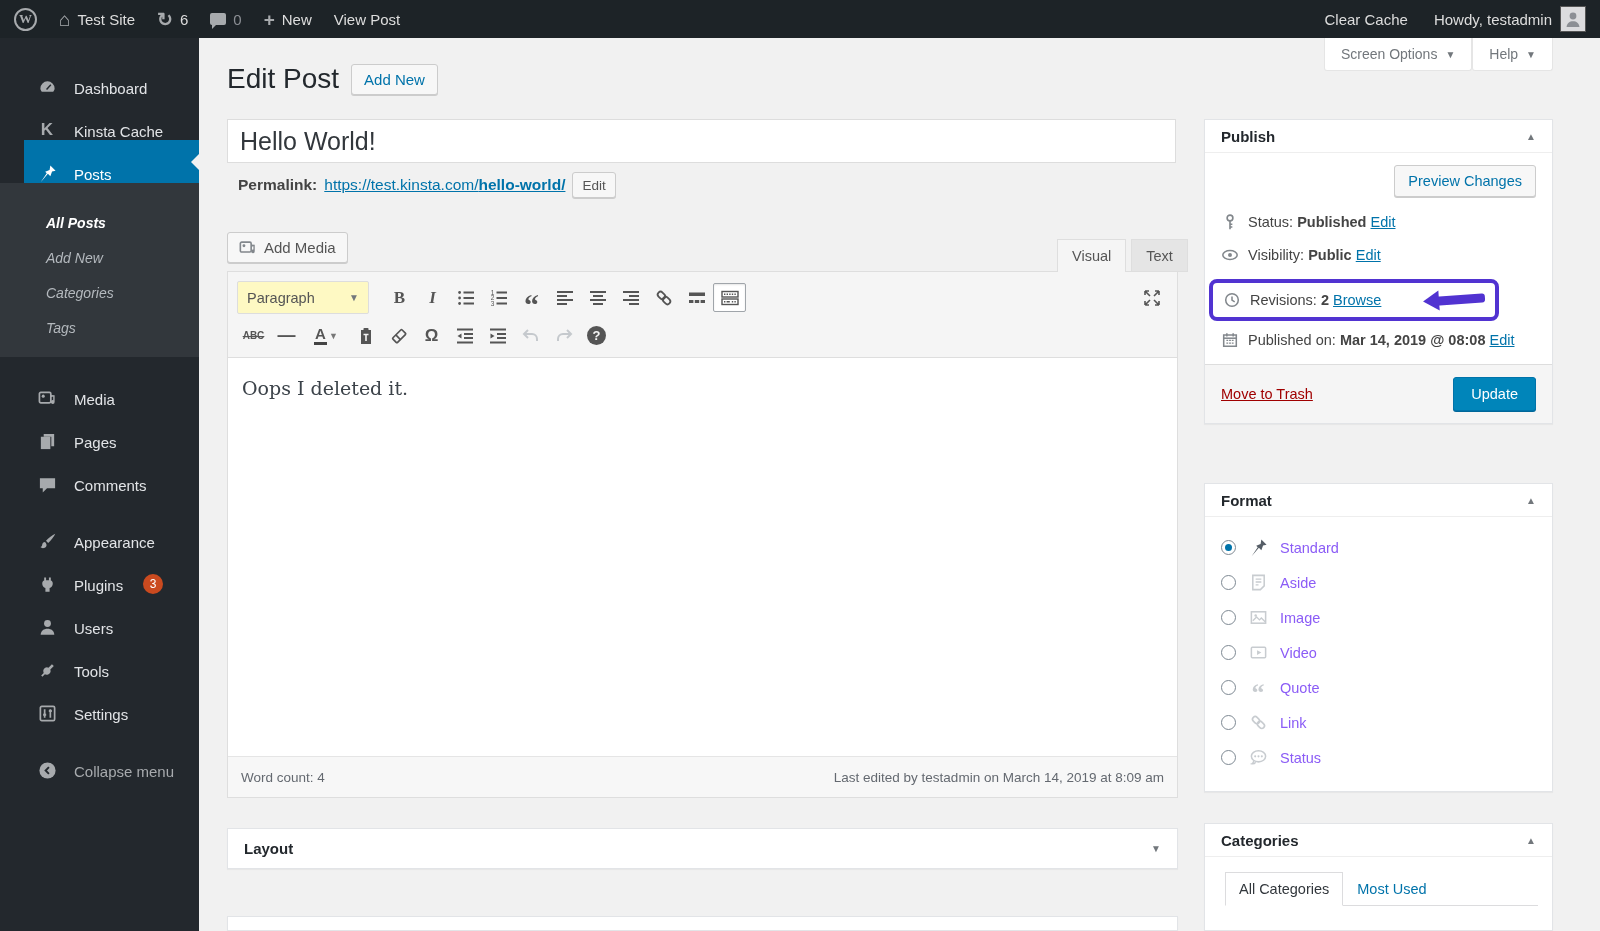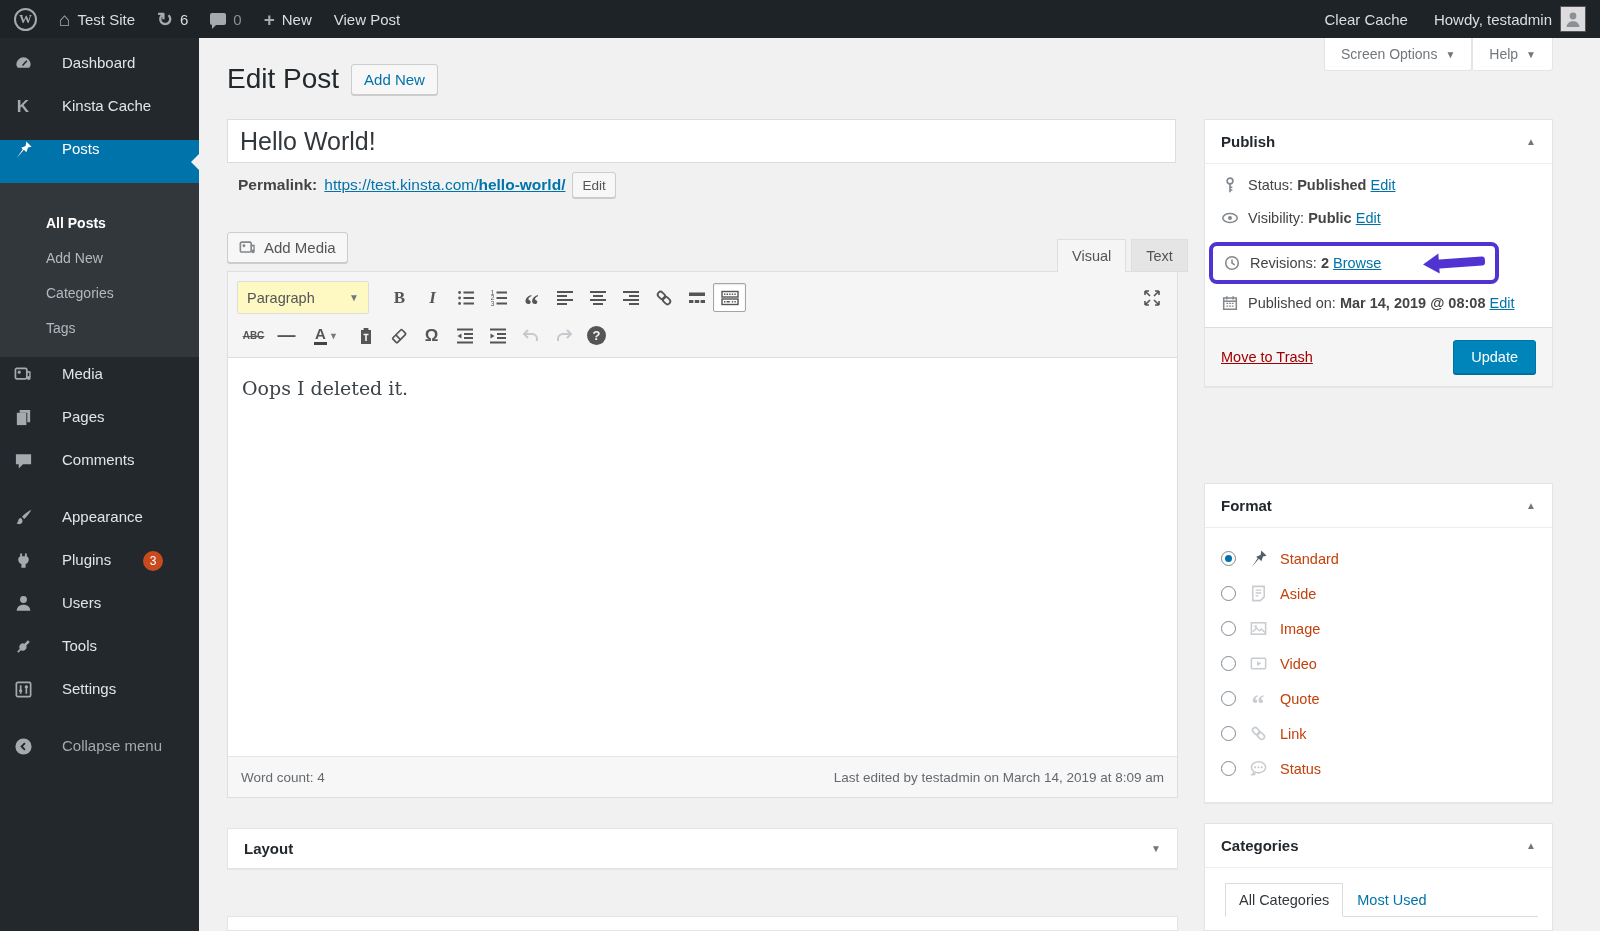--- a/index.html
+++ b/index.html
@@ -19,29 +19,29 @@
   .upd-glyph { font-size:19px; color:#a7aaad; font-weight:bold; line-height:1; }
   .bubble { position:relative; width:16px; height:12px; background:#a7aaad; border-radius:2px; display:inline-block; }
   .bubble::after { content:""; position:absolute; left:2px; bottom:-4px; border:4px solid transparent; border-top-color:#a7aaad; border-left-color:#a7aaad; border-width:4px 4px 0 0; }
   .dim { color:#8c8f94; }
   .plus-glyph { font-size:19px; color:#a7aaad; font-weight:bold; line-height:1; }
   .avatar { width:26px; height:26px; background:#dcdcde; border:1px solid #555; display:flex; align-items:center; justify-content:center; margin-left:-18px; }
   .avatar svg { width:20px; height:20px; color:#8c8f94; }
 
   
   .sidebar { position:absolute; top:38px; left:0; width:199px; bottom:0; background:#23282d; color:#eee; font-size:15px; z-index:40; padding-top:16px; }
-  .menu-item { height:43px; display:flex; align-items:flex-start; gap:28px; padding:0 12px; cursor:pointer; color:#e2e4e7; }
+  .menu-item { height:43px; display:flex; align-items:flex-end; gap:16px; padding:0 12px; cursor:pointer; color:#e2e4e7;margin-left:24px; }
   .menu-item .mi { width:22px; display:flex; justify-content:center; color:#a7aaad; }
   .menu-item svg { width:19px; height:19px; }
   .menu-item.active { background:#0073aa; color:#fff; position:relative; }
   .menu-item.active .mi { color:#fff; }
   .menu-item.active::after { content:""; position:absolute; right:0; top:50%; transform:translateY(-50%);
     border:8px solid transparent; border-right-color:#f1f1f1; }
   .submenu { background:#32373c; padding:22px 0 12px 0; }
-  .submenu-item { height:35px; display:flex; align-items:center; padding:0 12px 0 46px; color:#b4b9be; font-size:14px; cursor:pointer; }
+  .submenu-item { height:35px; display:flex; align-items:center; padding:0 12px 0 46px; color:#b4b9be; font-size:14px; cursor:pointer;font-style:italic; }
   .submenu-item.current { color:#fff; font-weight:bold; }
   .menu-sep { height:14px; }
   .badge { background:#ca4a1f; color:#fff; font-size:12px; min-width:20px; height:20px; border-radius:50%;
     display:inline-flex; align-items:center; justify-content:center; margin-left:4px; }
   .klogo { font:bold 17px "Liberation Sans",sans-serif; color:#a7aaad; }
   .collapse-item { color:#a7aaad; margin-top:0; }
 
   
   .screen-tabs { position:absolute; top:38px; right:47px; display:flex; z-index:30; }
   .screen-tab { background:#fff; border:1px solid #e5e5e5; border-top:none; border-radius:0 0 3px 3px;
@@ -94,21 +94,21 @@
   .help-circle { width:19px; height:19px; border-radius:50%; background:#555; color:#f5f5f5;
     display:flex; align-items:center; justify-content:center; font-size:13px; font-weight:bold; }
 
   .mce-content { height:397px; padding:19px 14px; font-family:"DejaVu Serif","Liberation Serif",serif;
     font-size:19px; color:#3c434a; cursor:text; }
   .mce-status { position:absolute; left:0; right:0; bottom:0; height:41px; background:#f7f7f7; border-top:1px solid #e5e5e5;
     display:flex; align-items:center; justify-content:space-between; padding:0 13px; font-size:13.5px; color:#646970; }
 
   
   .metabox { position:absolute; background:#fff; border:1px solid #e2e4e7; box-shadow:0 1px 1px rgba(0,0,0,.04); }
-  .mb-head { height:44px; display:flex; align-items:center; justify-content:space-between; padding:0 16px; cursor:pointer; }
+  .mb-head { height:33px; display:flex; align-items:center; justify-content:space-between; padding:0 16px; cursor:pointer; }
   .mb-title { font-size:15px; font-weight:bold; color:#23282d; }
   .mb-toggle { font-size:10px; color:#72777c; }
   .layout-box { left:227px; top:828px; width:951px; height:41px; }
   .layout-box .mb-head { height:39px; }
   .partial-box { left:227px; top:916px; width:951px; height:15px; }
 
   
   .publish-box { left:1204px; top:119px; width:349px; }
   .publish-box .mb-head { border-bottom:1px solid #eee; }
   .pb-body { padding:12px 16px 0 16px; font-size:14.5px; color:#444; }
@@ -133,21 +133,21 @@
   .format-box .mb-head { border-bottom:1px solid #eee; }
   .fmt-body { padding:13px 16px 16px 16px; }
   .fmt-row { display:flex; align-items:center; gap:11px; height:35px; cursor:pointer; }
   .radio { width:15px; height:15px; border:1px solid #7e8993; border-radius:50%; background:#fff; flex:none;
     display:flex; align-items:center; justify-content:center; }
   .radio.checked::after { content:""; width:7px; height:7px; border-radius:50%; background:#0073aa; }
   .fmt-ic { width:22px; display:flex; justify-content:center; color:#c8ccd0; }
   .fmt-ic svg { width:19px; height:19px; }
   .fmt-ic.dark { color:#555d66; }
   .fmt-quote { font:bold 26px "Liberation Serif",serif; line-height:0.4; padding-top:12px; color:#c8ccd0; }
-  .fmt-label { font-size:14.5px; color:#c2410c; }
+  .fmt-label { font-size:14.5px; color:#8b5cf6; }
 
   
   .cats-box { left:1204px; top:823px; width:349px; height:108px; overflow:hidden; }
   .cats-box .mb-head { border-bottom:1px solid #eee; }
   .cats-body { padding:12px 14px 0 20px; }
   .cat-tabs { display:flex; align-items:flex-end; border-bottom:1px solid #dcdcde; height:37px; }
   .cat-tab-active { background:#fff; border:1px solid #dcdcde; border-bottom:1px solid #fff; margin-bottom:-1px;
     padding:8px 13px; font-size:14.5px; color:#32373c; cursor:pointer; }
   .cat-tab-link { padding:8px 14px; font-size:14.5px; color:#0073aa; cursor:pointer; }
 </style>
@@ -499,20 +499,23 @@
     </div>
   </div>
   <div class="metabox partial-box"></div>
 
   <div class="metabox publish-box">
     <div class="mb-head">
       <span class="mb-title">Publish</span>
       <span class="mb-toggle">▲</span>
     </div>
     <div class="pb-body">
+      <div class="preview-row">
+        <span class="btn preview-btn">Preview Changes</span>
+      </div>
       <div class="misc-row">
         <svg viewBox="0 0 20 20">
             <circle cx="10" cy="5.5" r="3.2" fill="none" stroke="currentColor" stroke-width="1.8"></circle>
             <path d="M10 8.7V18M10 12.5h2.6M10 15.5h2.6" stroke="currentColor" stroke-width="1.8" fill="none"></path>
           </svg>
         <span><span>Status:</span> <b>Published</b> <span class="link">Edit</span></span>
       </div>
       <div class="misc-row">
         <svg viewBox="0 0 20 20">
             <ellipse cx="10" cy="10" rx="8" ry="5" fill="none" stroke="currentColor" stroke-width="1.7"></ellipse>

